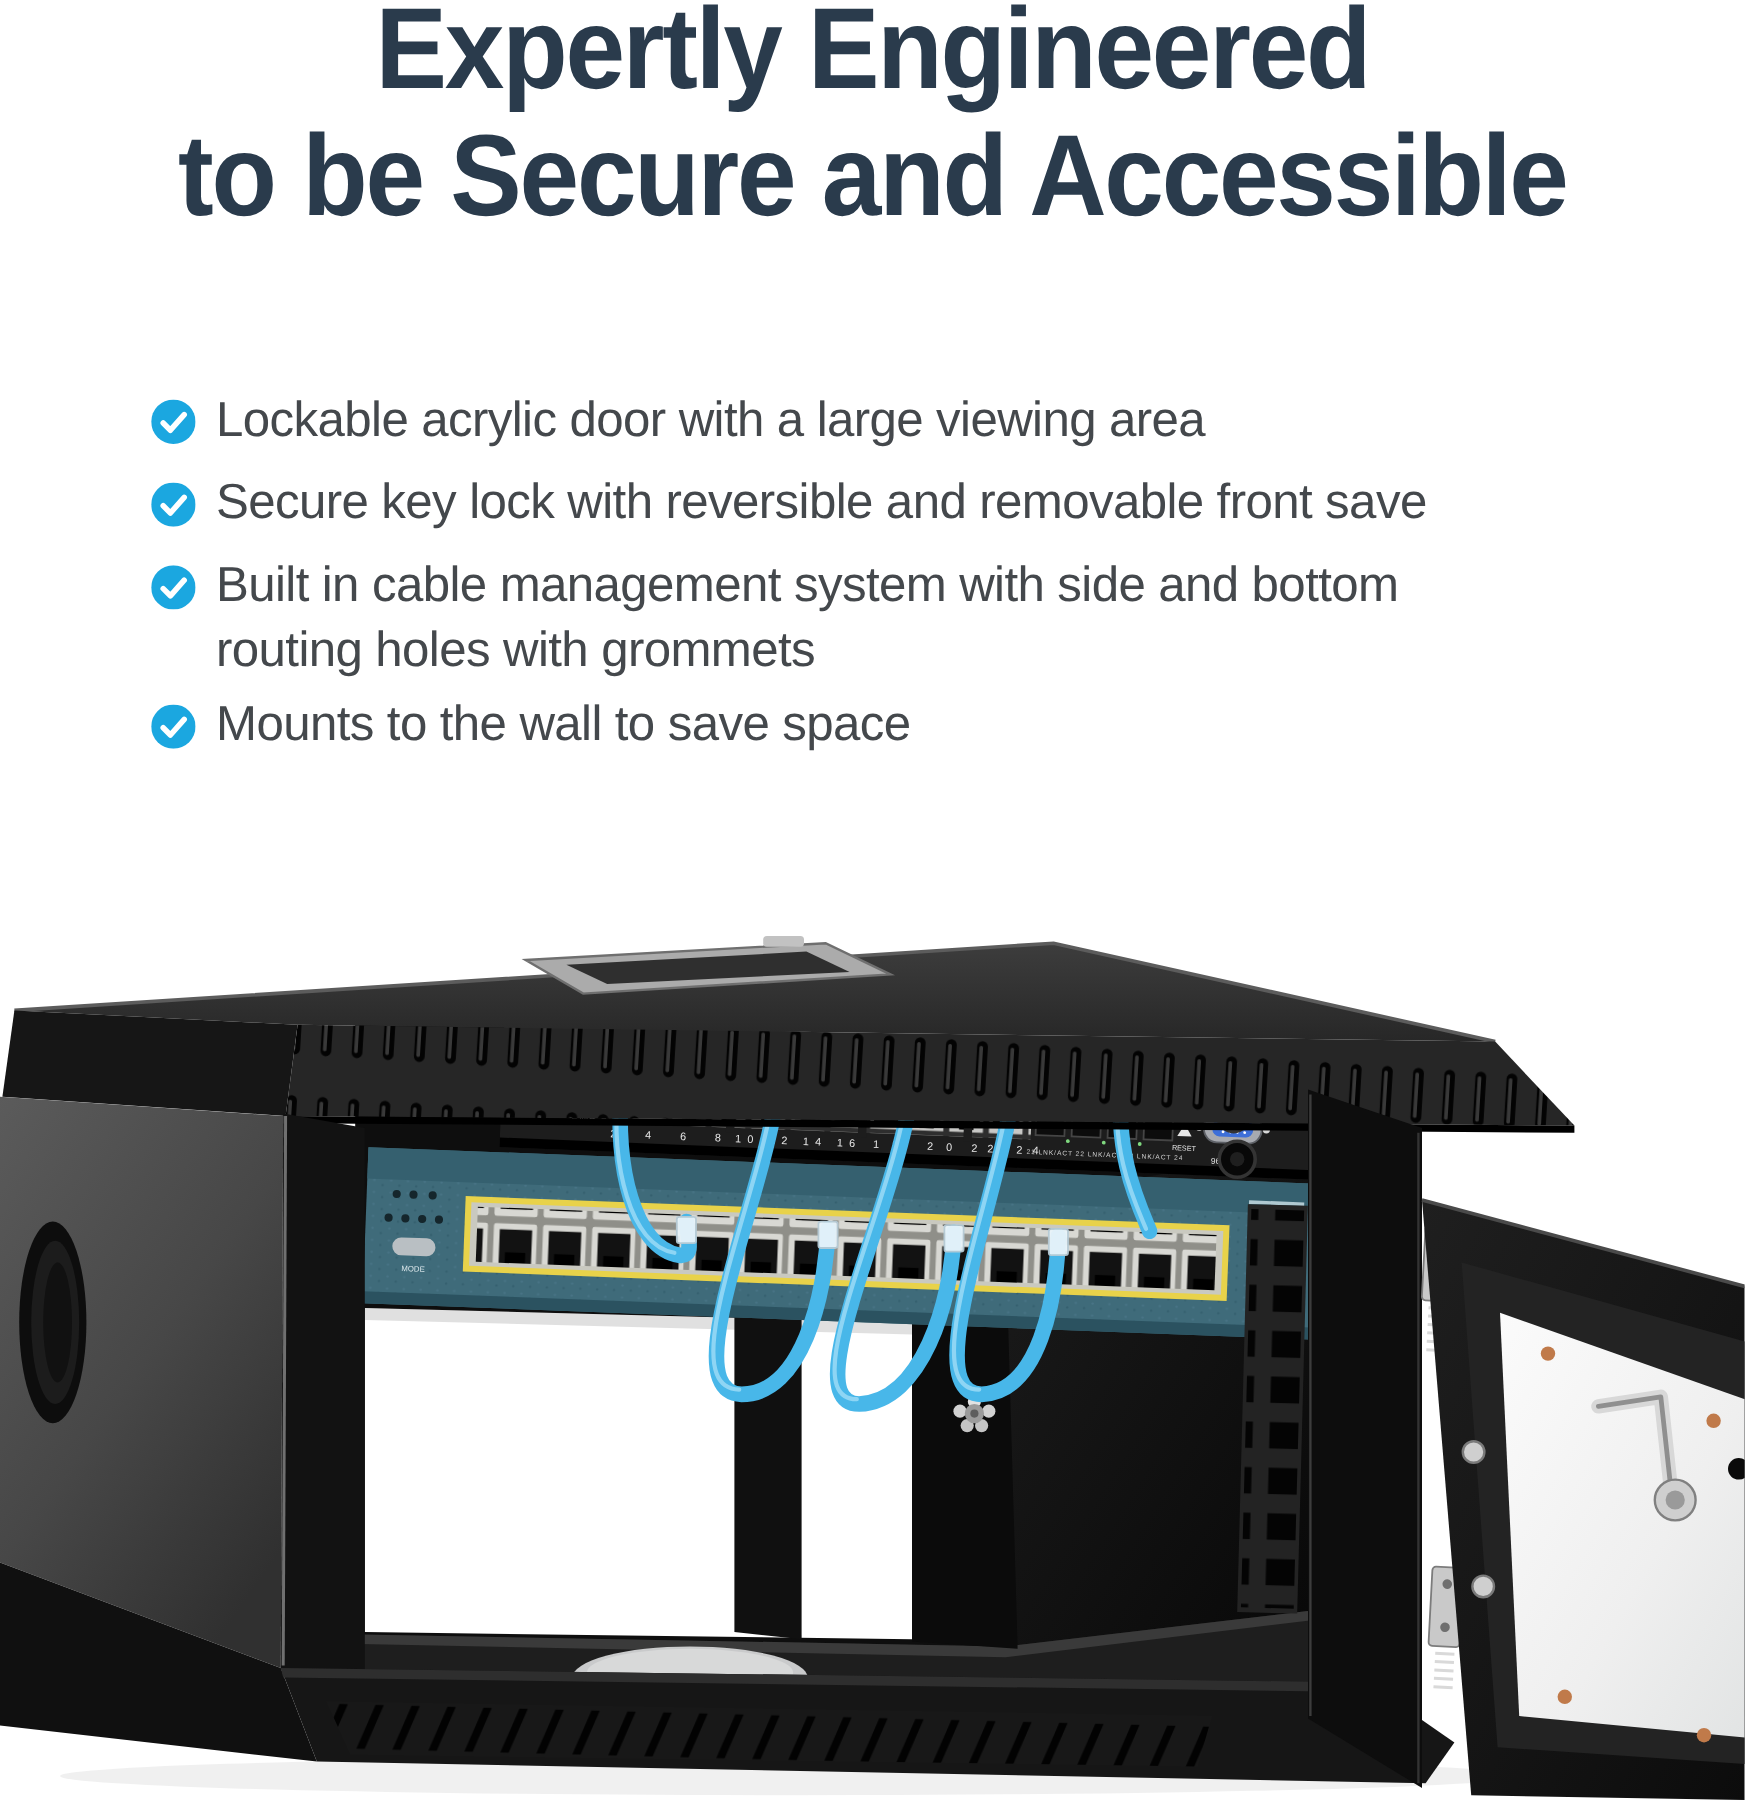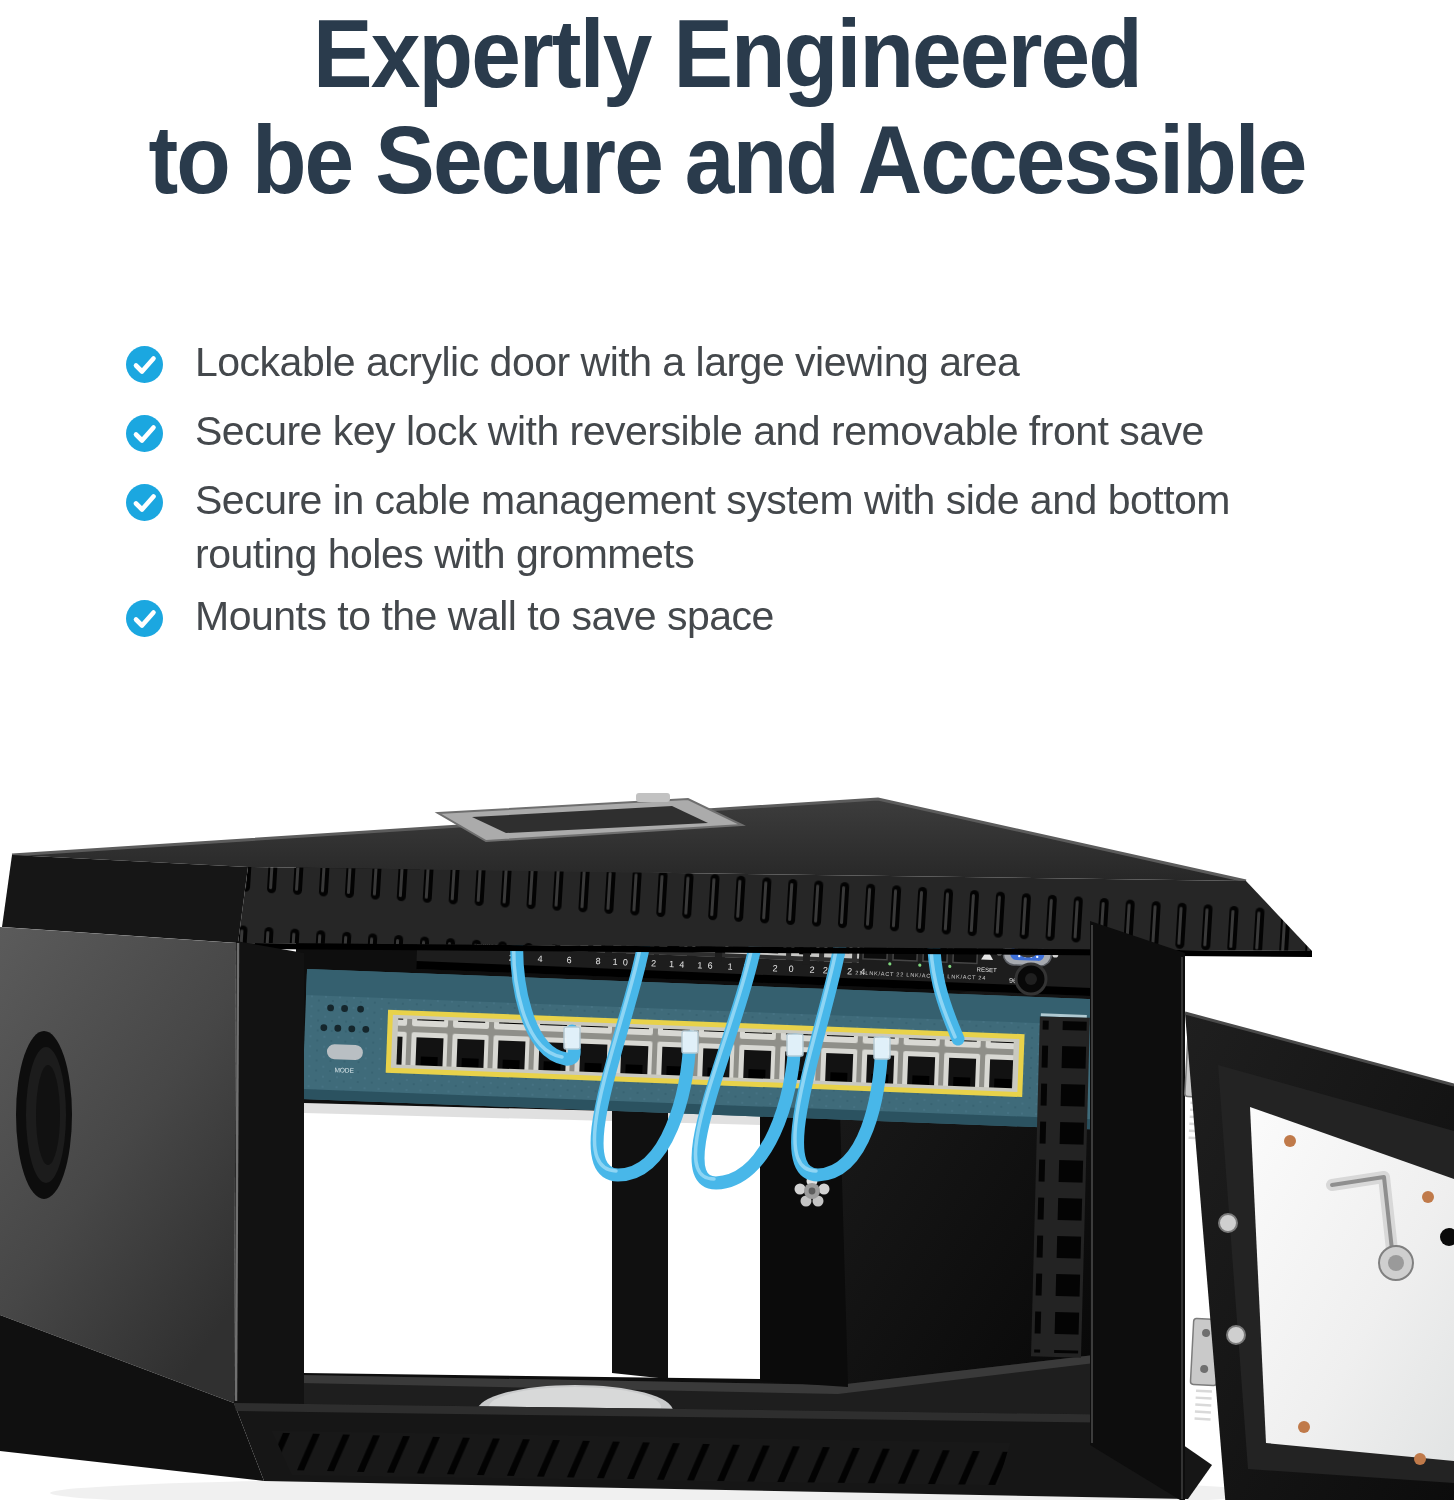--- a/index.html
+++ b/index.html
@@ -1,31 +1,31 @@
 <!DOCTYPE html>
 <html><head>
 <meta charset="utf-8">
 <style>
   html,body{margin:0;padding:0;background:#ffffff;}
   body{width:1454px;height:1500px;position:relative;overflow:hidden;
        font-family:"Liberation Sans",sans-serif;}
-  .stage{position:absolute;inset:0;margin-top:13px;}
+  .stage{position:absolute;inset:0;}
   h1.headline{
     position:absolute;top:-12px;left:0;width:1454px;margin:0;
     text-align:center;font-weight:700;font-size:96px;line-height:106px;
     letter-spacing:-2px;color:#2a3b4c;
     transform:scaleX(0.93);transform-origin:50% 0;
   }
   h1.headline span{display:block;}
   ul.features{
     position:absolute;top:322px;left:126px;width:1160px;
     list-style:none;margin:0;padding:0;
   }
   ul.features li{
-    display:flex;align-items:flex-start;gap:32px;margin:0 0 8px 0;
+    display:flex;align-items:flex-start;gap:17px;margin:0 0 8px 0;
     font-size:41px;line-height:54px;letter-spacing:-0.5px;color:#44484c;
   }
   ul.features li .fttext{max-width:1100px;display:block;}
   .checkwrap{flex:0 0 37px;margin-top:7px;}
   svg text{font-family:"Liberation Sans",sans-serif;}
   .lblW{fill:#e8e8e8;}
 </style>
 </head>
 <body>
 
@@ -55,21 +55,21 @@
       </span>
       <span class="fttext">Secure key lock with reversible and removable front save</span>
     </li>
     <li>
       <span class="checkwrap">
         <svg width="37" height="37" viewBox="0 0 37 37">
             <circle cx="18.5" cy="18.5" r="18.5" fill="#1ba7e0"></circle>
             <path d="M10 19.5 L16 25.5 L27.5 12.5" fill="none" stroke="#ffffff" stroke-width="4.6" stroke-linecap="round" stroke-linejoin="round"></path>
           </svg>
       </span>
-      <span class="fttext">Secure in cable management system with side and bottom routing holes with grommets</span>
+      <span class="fttext">Built in cable management system with side and bottom routing holes with grommets</span>
     </li>
     <li>
       <span class="checkwrap">
         <svg width="37" height="37" viewBox="0 0 37 37">
             <circle cx="18.5" cy="18.5" r="18.5" fill="#1ba7e0"></circle>
             <path d="M10 19.5 L16 25.5 L27.5 12.5" fill="none" stroke="#ffffff" stroke-width="4.6" stroke-linecap="round" stroke-linejoin="round"></path>
           </svg>
       </span>
       <span class="fttext">Mounts to the wall to save space</span>
     </li>

